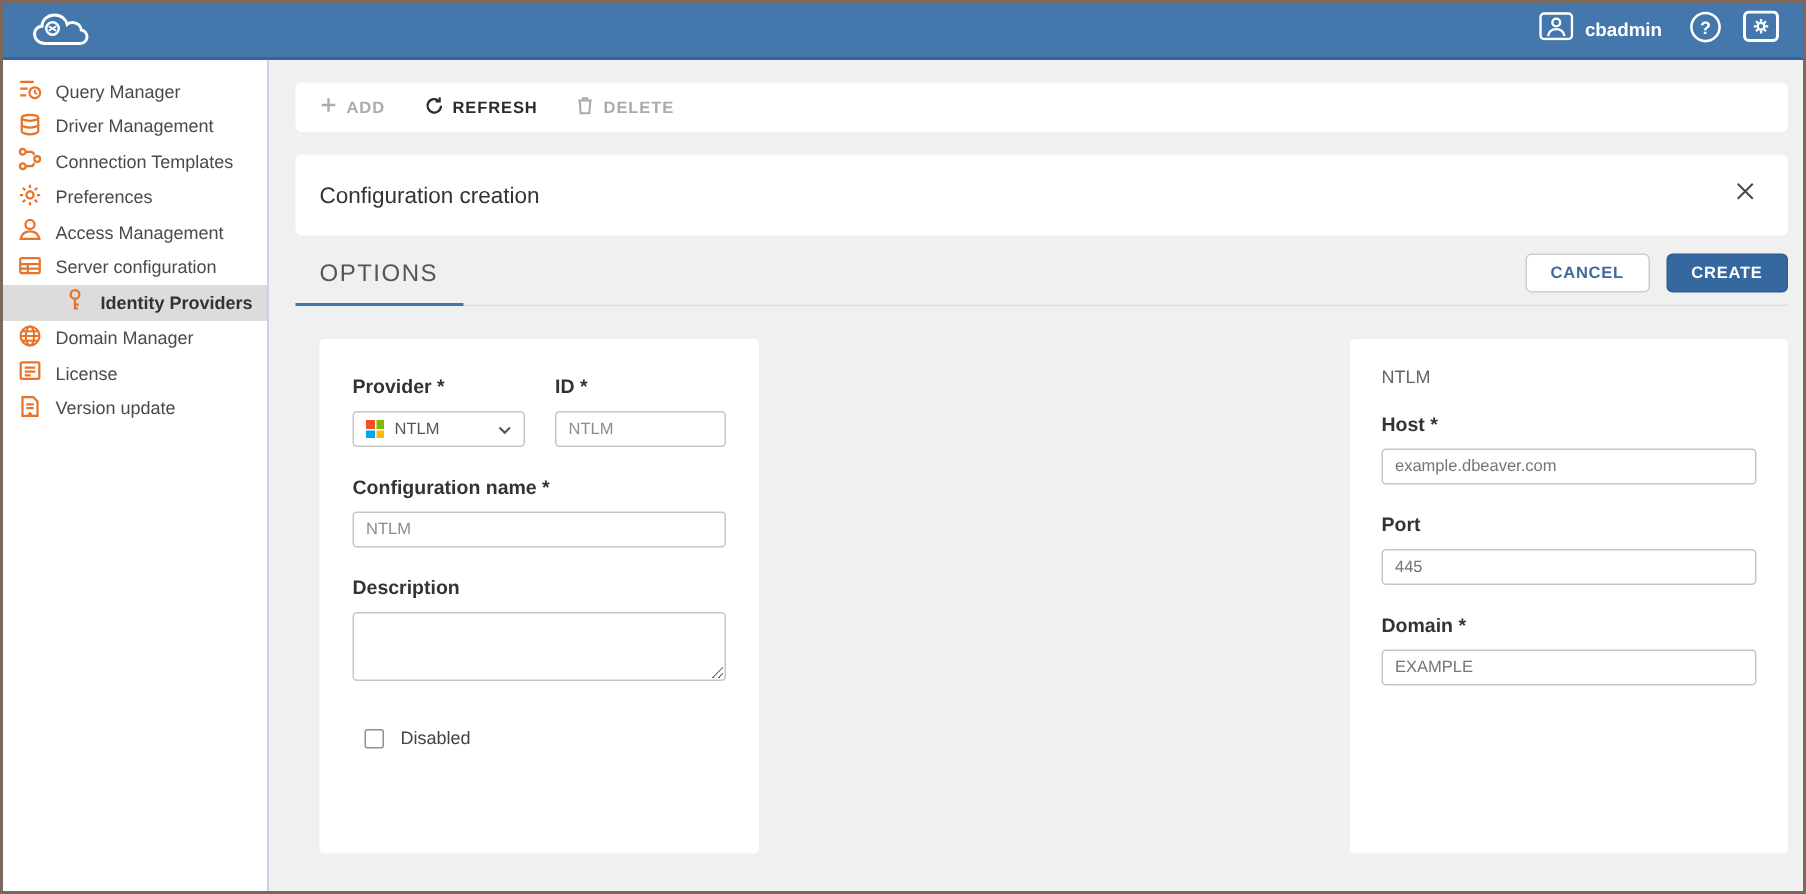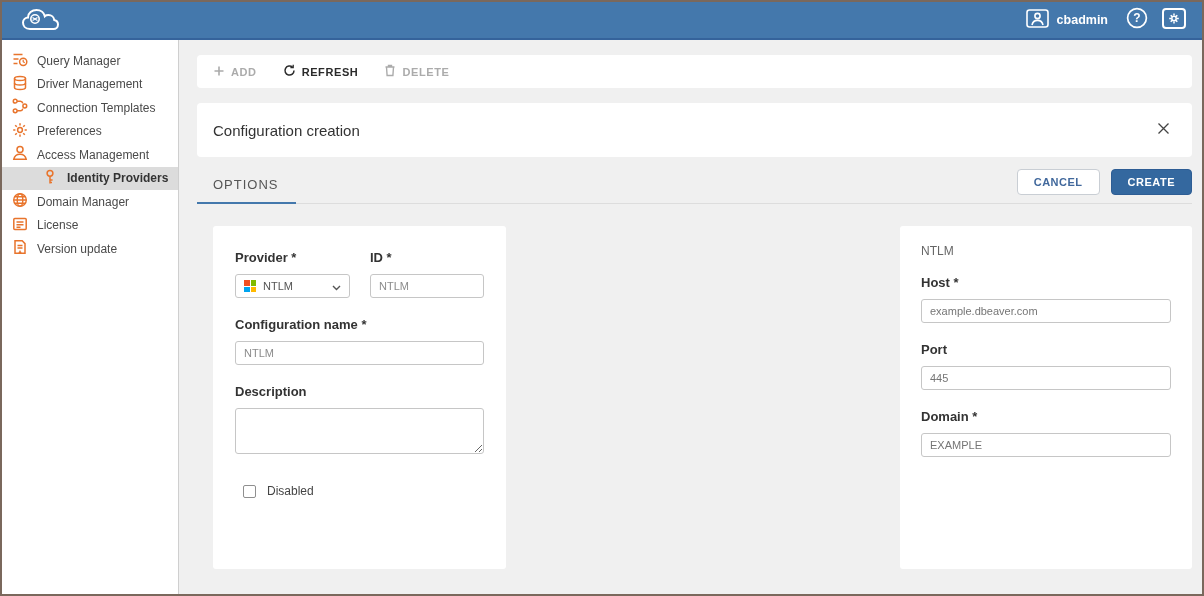--- a/index.html
+++ b/index.html
@@ -77,21 +77,21 @@
   .close-btn { margin-left: auto; cursor: pointer; display:flex; align-items:center; padding:4px; }
 
   .tabbar {
     display: flex; align-items: flex-end;
     border-bottom: 1px solid #dddddd;
     height: 34px;
     margin-bottom: 22px;
     position: relative;
   }
   .tab {
-    font-size: 13px; letter-spacing: 1px; color: #555;
+    font-size: 16px; letter-spacing: 1px; color: #555;
     padding: 0 17px 10px 16px;
     border-bottom: 2px solid #4478ac;
     margin-bottom: -1px;
     cursor: pointer;
   }
   .tabbar-actions { margin-left: auto; display: flex; gap: 11px; padding-bottom: 8px; }
   .btn {
     height: 26px; padding: 0 16px; border-radius: 4px;
     font-size: 11px; font-weight: bold; letter-spacing: .5px;
     display: flex; align-items: center; cursor: pointer;
@@ -240,20 +240,29 @@
       <div class="side-item">
         <span>
           <svg width="16" height="16" viewBox="0 0 16 16" fill="none" stroke="#e8742c" stroke-width="1.5">
             <circle cx="8" cy="4.6" r="3"></circle>
             <path d="M1.8 14.2c.8-4 3.4-5 6.2-5s5.4 1 6.2 5z"></path>
           </svg>
         </span>
         <span>Access Management</span>
       </div>
 
+      <div class="side-item">
+        <span>
+          <svg width="16" height="16" viewBox="0 0 16 16" fill="none" stroke="#e8742c" stroke-width="1.5">
+            <rect x="1.5" y="3" width="13" height="10" rx="1"></rect>
+            <path d="M1.5 7h13M6.5 7v6M1.5 10h13"></path>
+          </svg>
+        </span>
+        <span>Server configuration</span>
+      </div>
 
       <div class="side-item selected">
         <span>
           <svg width="16" height="16" viewBox="0 0 16 16" fill="none" stroke="#e8742c" stroke-width="1.5">
             <circle cx="8" cy="4.3" r="2.9"></circle>
             <path d="M8 7.2v7.2M8 11h2.6M8 13.6h2"></path>
           </svg>
         </span>
         <span>Identity Providers</span>
       </div>

